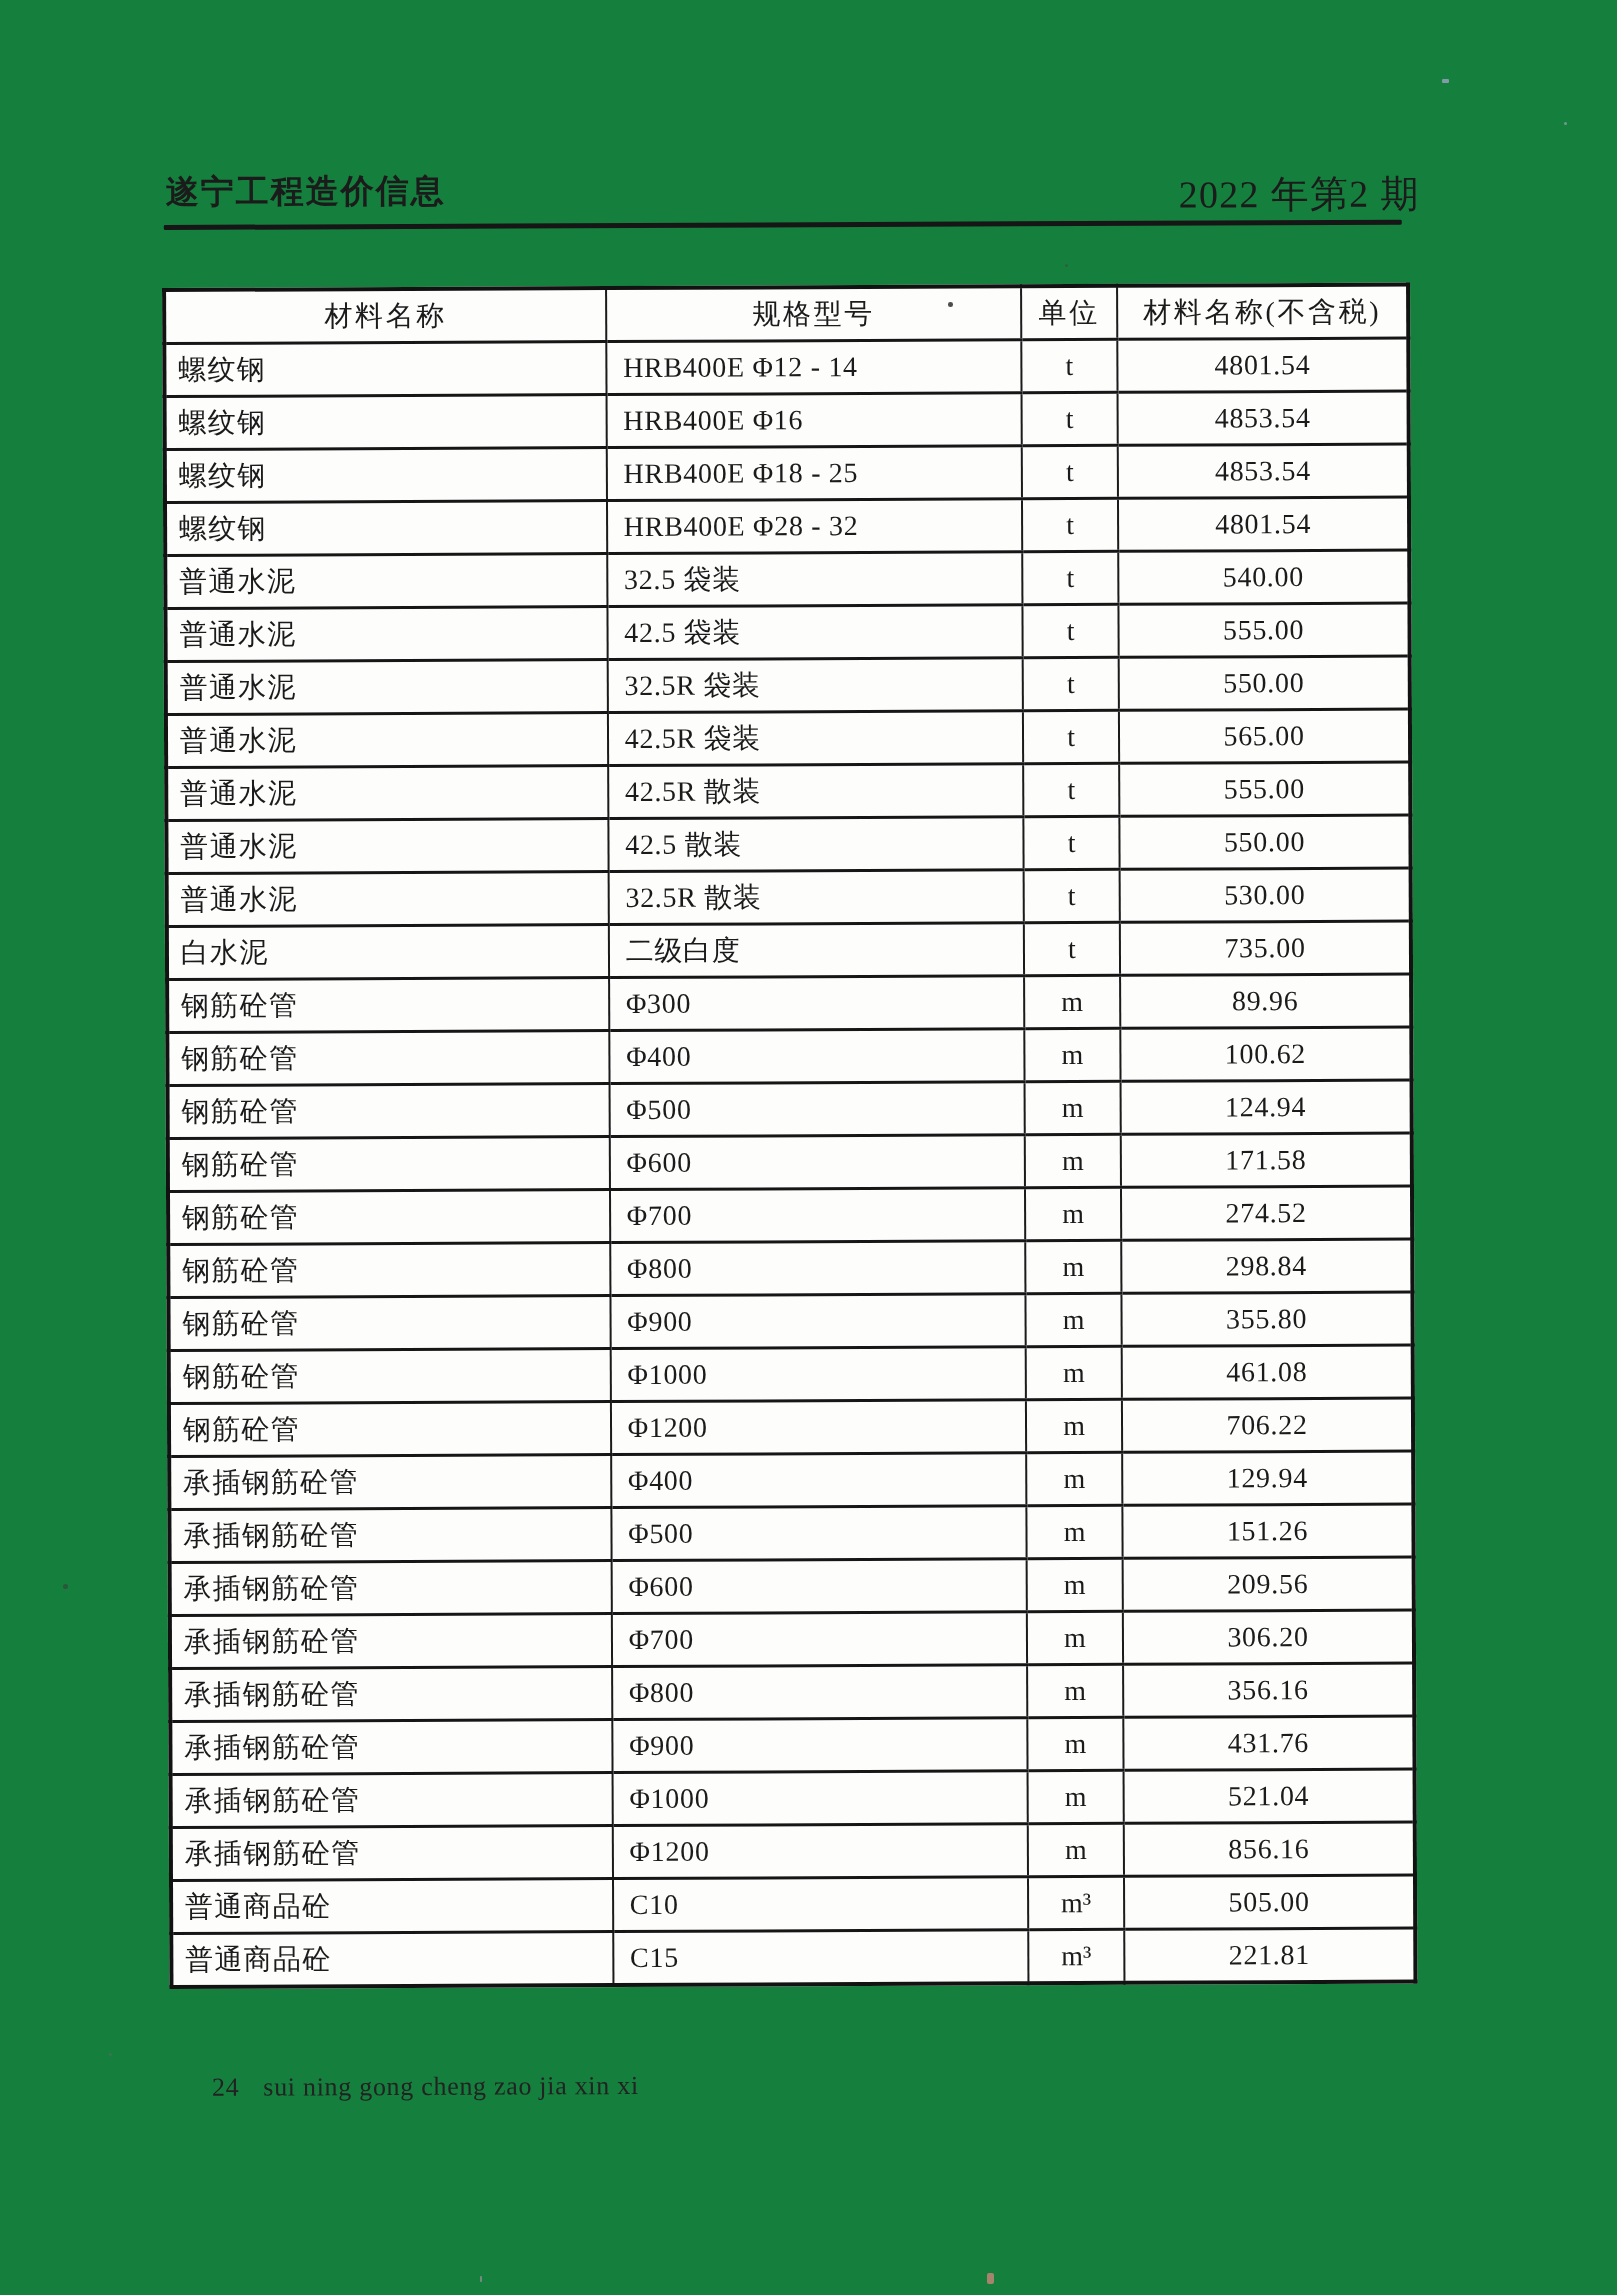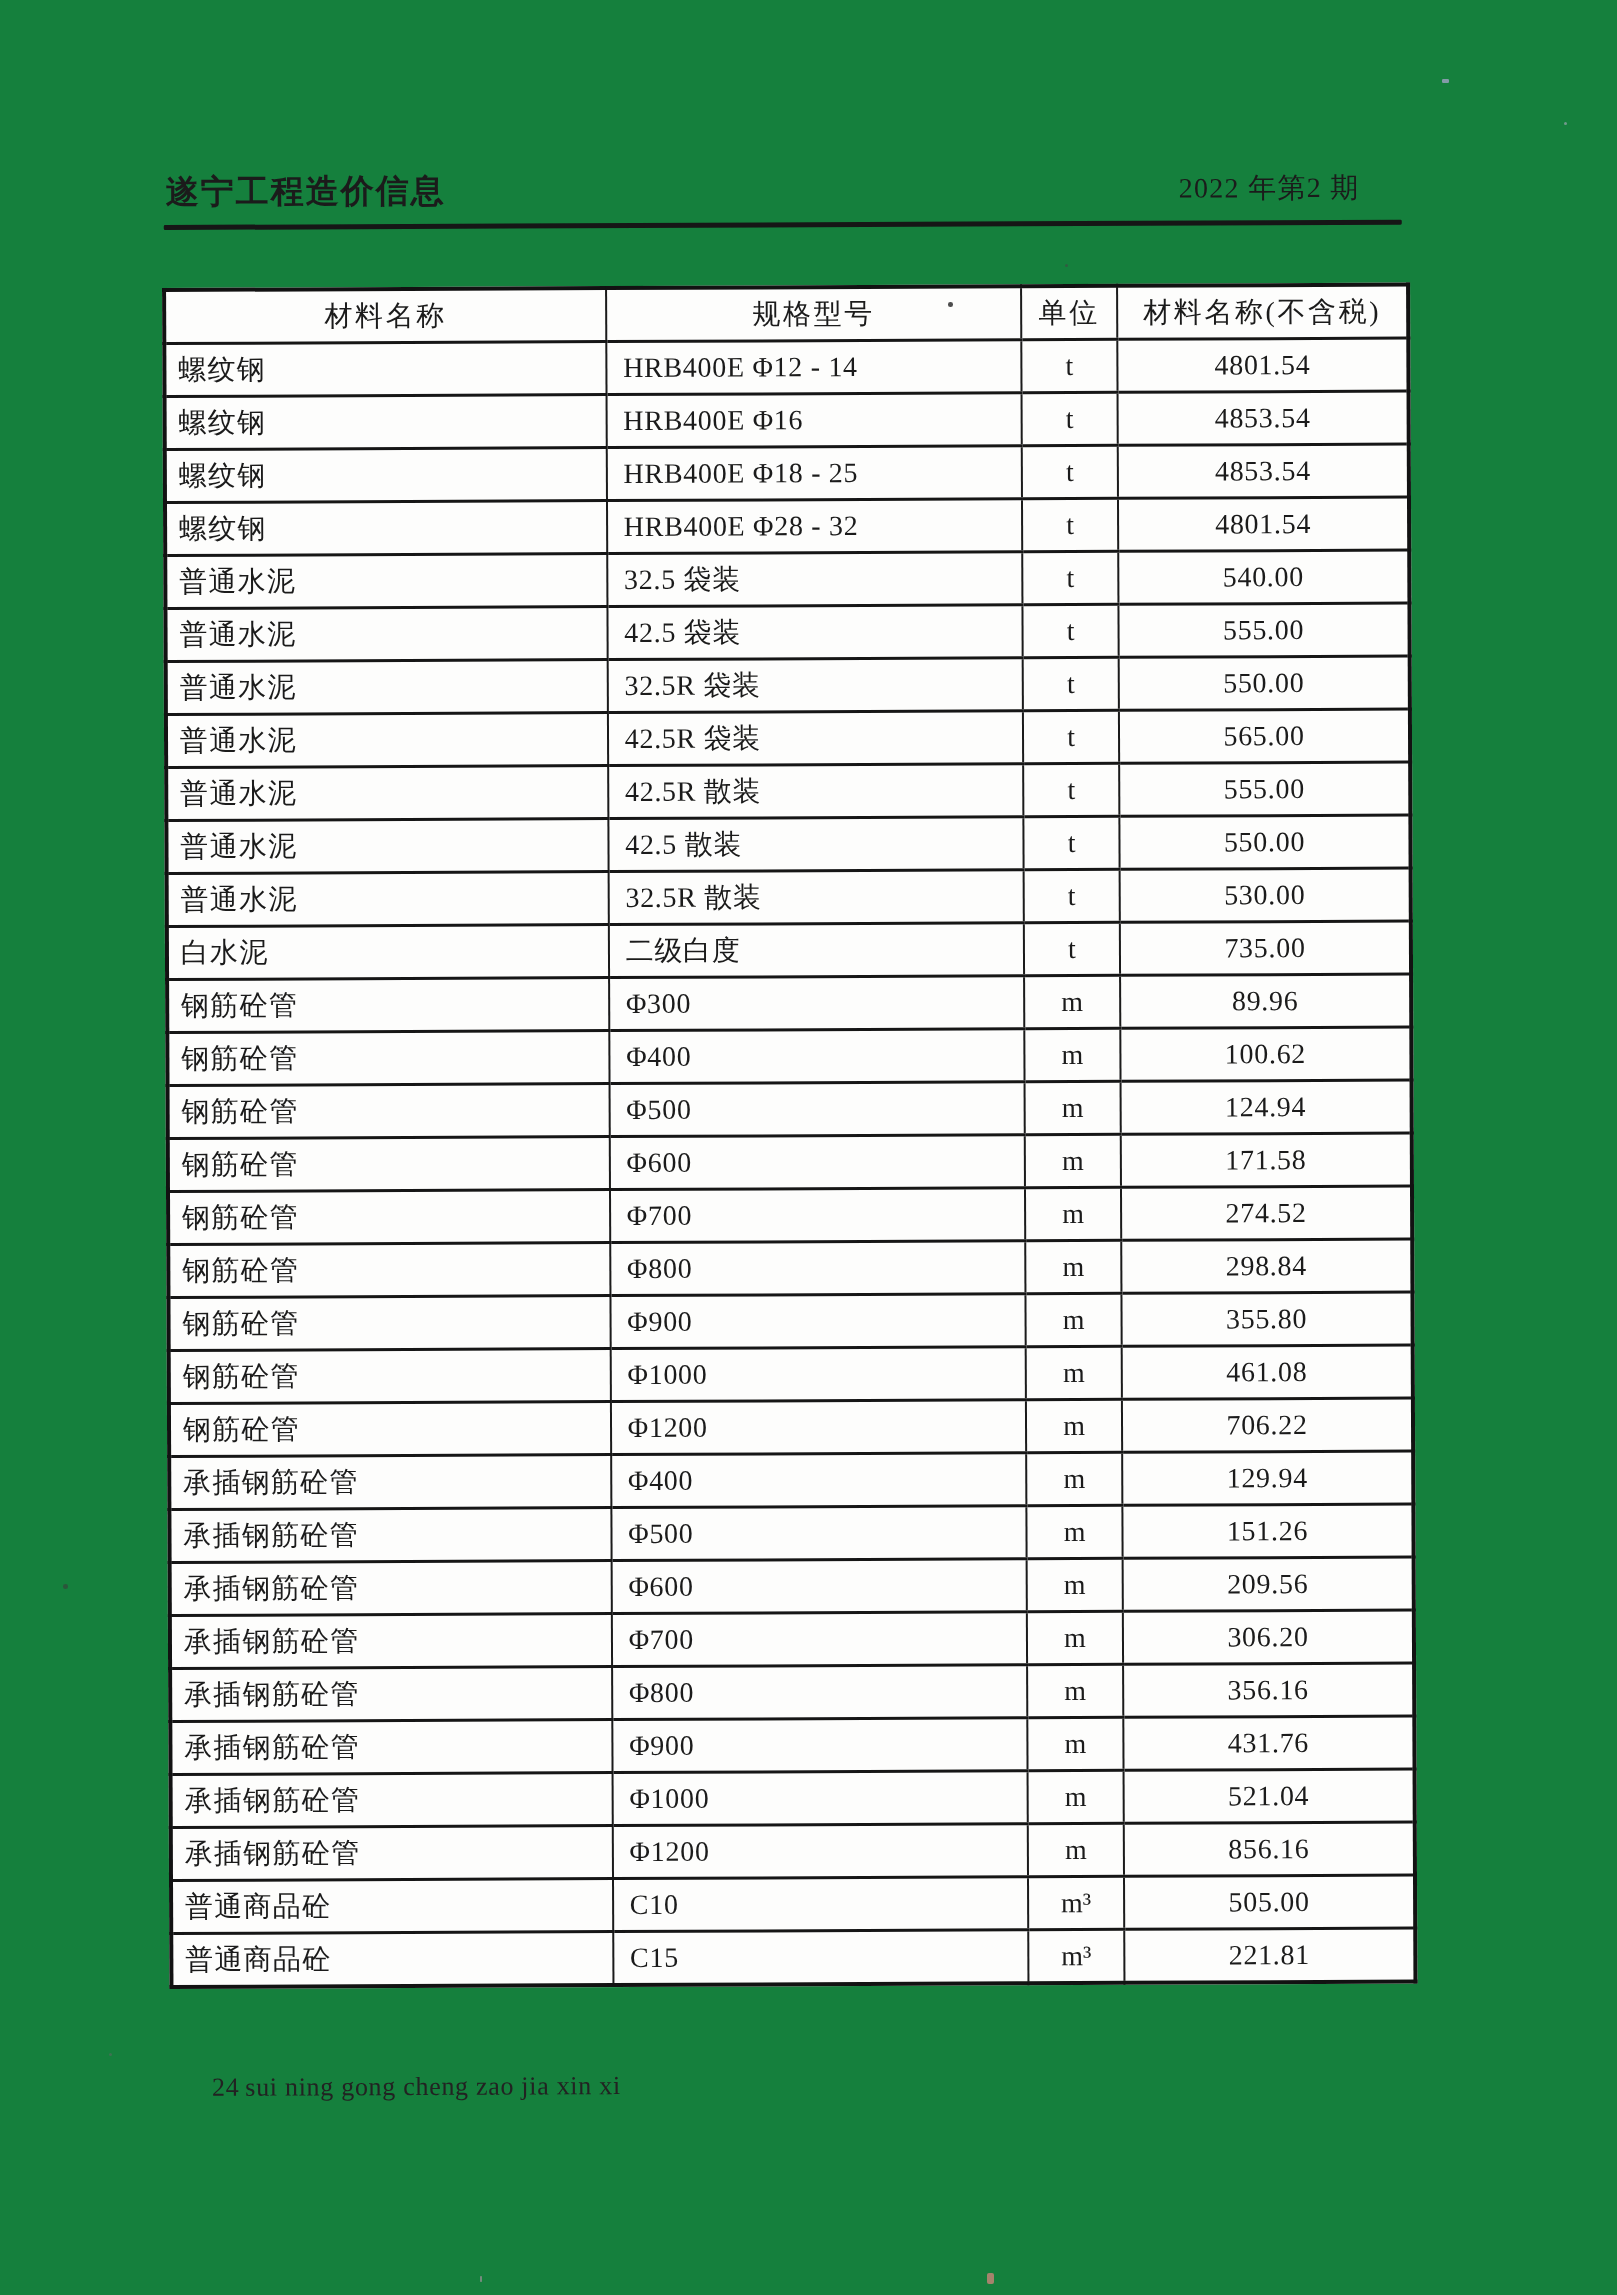--- a/index.html
+++ b/index.html
@@ -14,21 +14,21 @@
   
   .skew{position:absolute;left:0;top:0;width:1618px;height:2295px;
         transform:rotate(-0.25deg);transform-origin:170px 275px;}
 
   .doc-title{
     position:absolute;left:166px;top:170px;
     font-size:33px;font-weight:bold;letter-spacing:2px;white-space:nowrap;
   }
   .doc-issue{
     position:absolute;left:1179px;top:174px;
-    font-size:28px;letter-spacing:1.3px;white-space:nowrap;
+    font-size:38px;letter-spacing:1.3px;white-space:nowrap;
   }
   .header-rule{
     position:absolute;left:164px;top:225px;width:1238px;height:4.6px;
     background:#161616;border-radius:1.3px;
   }
 
   table.price-table{
     position:absolute;left:162px;top:288px;width:1243px;
     border-collapse:collapse;table-layout:fixed;
     font-size:28px;
@@ -49,21 +49,21 @@
   .price-table th{font-weight:normal;text-align:center;letter-spacing:2.6px;}
   .price-table td.name{text-align:left;padding-left:11.8px;letter-spacing:1.3px;}
   .price-table td.spec{text-align:left;padding-left:15.7px;letter-spacing:0.7px;}
   .price-table td.unit{text-align:center;}
   .price-table td.price{text-align:center;letter-spacing:0.7px;}
 
   .doc-footer{
     position:absolute;left:204px;top:2073px;
     font-size:26px;letter-spacing:0.7px;white-space:nowrap;color:#222;
   }
-  .doc-footer .pgnum{margin-right:6px;}
+  .doc-footer .pgnum{margin-right:24px;}
 
   
   .speck{position:absolute;border-radius:50%;}
   .sp1{left:1442px;top:79px;width:6.5px;height:3.9px;background:#97a0bb;opacity:.85;border-radius:1.3px;}
   .sp2{left:1564px;top:122px;width:3.3px;height:3.3px;background:#9aa4ae;opacity:.7;}
   .sp3{left:987px;top:2273px;width:7.2px;height:11px;background:#a5836c;border-radius:2px;}
   .sp4{left:480px;top:2276px;width:2px;height:5.9px;background:#8d8d8d;opacity:.8;border-radius:0.7px;}
   .sp5{left:948px;top:302px;width:4.6px;height:4.6px;background:#2e2e2e;opacity:.85;}
   .sp6{left:63px;top:1584px;width:4.6px;height:4.6px;background:#3a3a3a;opacity:.6;}
   .sp7{left:109px;top:2053px;width:3.3px;height:3.3px;background:#666;opacity:.5;}

